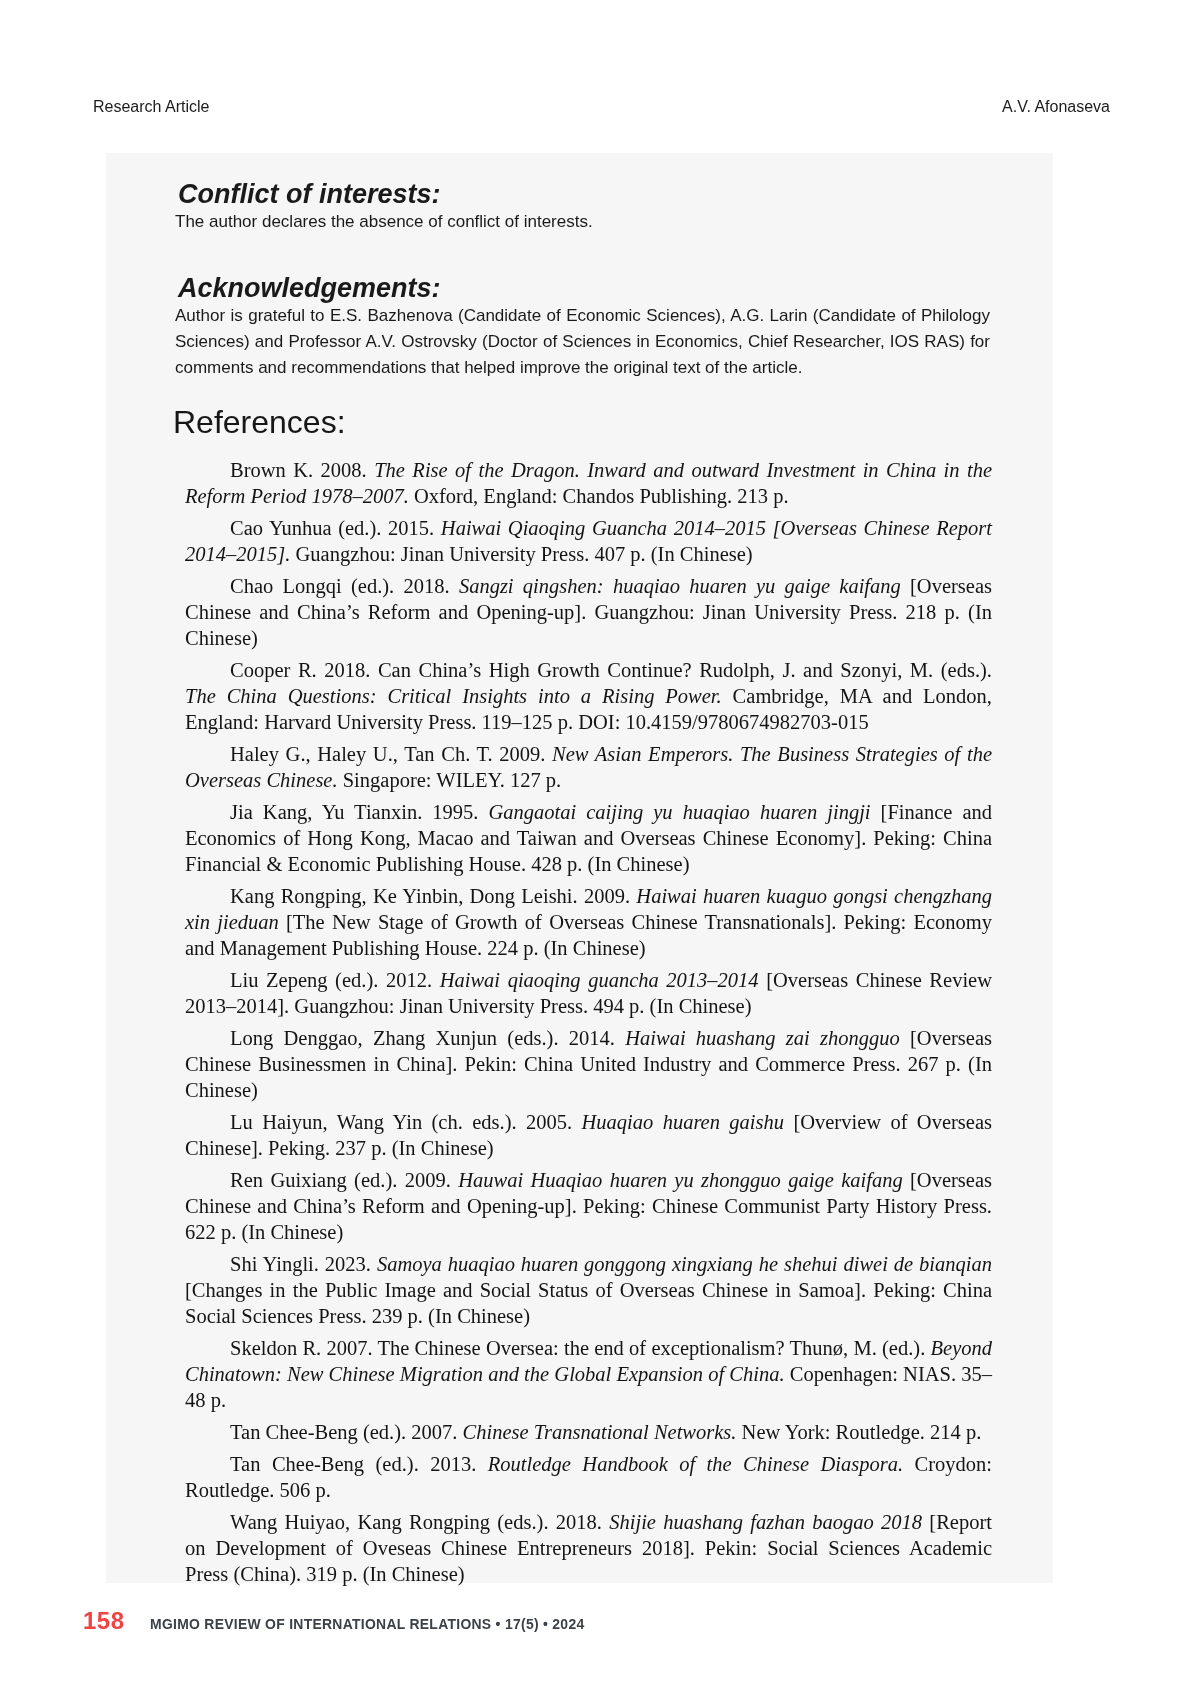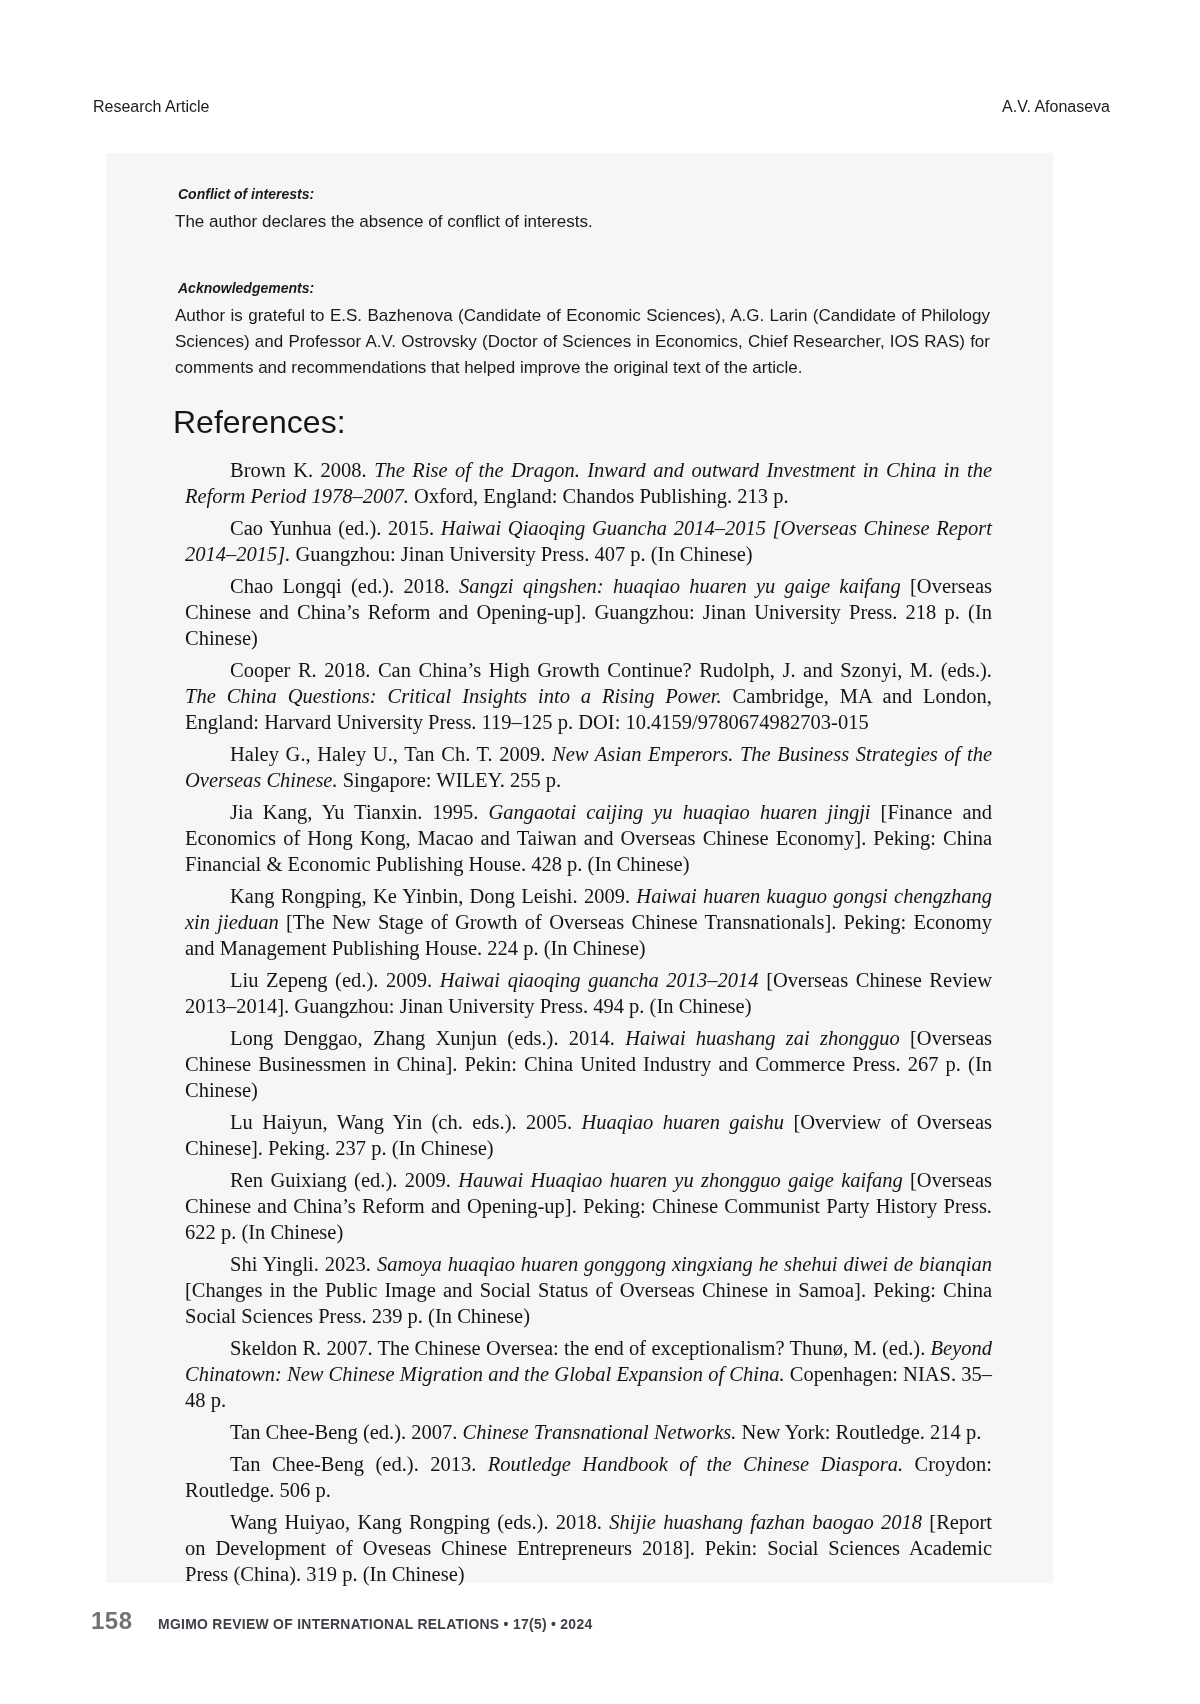--- a/index.html
+++ b/index.html
@@ -29,21 +29,21 @@
     height: 1430px;
     background: #f6f6f6;
     box-sizing: border-box;
     padding: 28px 61px 0 67px;
     color: #1a1a1a;
   }
   .sec-heading {
     font-family: "Liberation Sans", sans-serif;
     font-style: italic;
     font-weight: bold;
-    font-size: 14px;
+    font-size: 27px;
     line-height: 26px;
     margin: 0 0 0 5px;
   }
   .gap-top { margin-top: 40px; }
   .sans-body {
     font-size: 17px;
     line-height: 26px;
     margin: 2px;
     color: #1a1a1a;
   }
@@ -69,23 +69,22 @@
   .page-footer {
     position: absolute;
     top: 1607px;
     left: 83px;
     display: flex;
     align-items: baseline;
   }
   .page-number {
     font-size: 24px;
     font-weight: bold;
-    color: #737373;
+    color: #ef4444;
     letter-spacing: 0.5px;
-    margin-left: 8px;
   }
   .journal-line {
     font-size: 14.5px;
     font-weight: bold;
     color: #3c4147;
     margin-left: 25px;
     letter-spacing: 0.3px;
     transform: scaleX(0.96);
     transform-origin: left center;
     white-space: nowrap;
@@ -107,24 +106,24 @@
 
     <h3 class="sec-heading gap-top">Acknowledgements:</h3>
     <p class="sans-body justify">Author is grateful to E.S. Bazhenova (Candidate of Economic Sciences), A.G. Larin (Candidate of Philology Sciences) and Professor A.V. Ostrovsky (Doctor of Sciences in Economics, Chief Researcher, IOS RAS) for comments and recommendations that helped improve the original text of the article.</p>
 
     <h2 class="refs-heading">References:</h2>
     <div class="refs-list">
         <p><span>Brown K. 2008. </span><em>The Rise of the Dragon. Inward and outward Investment in China in the Reform Period 1978–2007.</em><span> Oxford, England: Chandos Publishing. 213 p.</span></p>
         <p><span>Cao Yunhua (ed.). 2015. </span><em>Haiwai Qiaoqing Guancha 2014–2015 [Overseas Chinese Report 2014–2015].</em><span> Guangzhou: Jinan University Press. 407 p. (In Chinese)</span></p>
         <p><span>Chao Longqi (ed.). 2018. </span><em>Sangzi qingshen: huaqiao huaren yu gaige kaifang</em><span> [Overseas Chinese and China’s Reform and Opening-up]. Guangzhou: Jinan University Press. 218 p. (In Chinese)</span></p>
         <p><span>Cooper R. 2018. Can China’s High Growth Continue? Rudolph, J. and Szonyi, M. (eds.). </span><em>The China Questions: Critical Insights into a Rising Power.</em><span> Cambridge, MA and London, England: Harvard University Press. 119–125 p. DOI: 10.4159/9780674982703-015</span></p>
-        <p><span>Haley G., Haley U., Tan Ch. T. 2009. </span><em>New Asian Emperors. The Business Strategies of the Overseas Chinese.</em><span> Singapore: WILEY. 255 p.</span></p>
+        <p><span>Haley G., Haley U., Tan Ch. T. 2009. </span><em>New Asian Emperors. The Business Strategies of the Overseas Chinese.</em><span> Singapore: WILEY. 127 p.</span></p>
         <p><span>Jia Kang, Yu Tianxin. 1995. </span><em>Gangaotai caijing yu huaqiao huaren jingji</em><span> [Finance and Economics of Hong Kong, Macao and Taiwan and Overseas Chinese Economy]. Peking: China Financial &amp; Economic Publishing House. 428 p. (In Chinese)</span></p>
         <p><span>Kang Rongping, Ke Yinbin, Dong Leishi. 2009. </span><em>Haiwai huaren kuaguo gongsi chengzhang xin jieduan</em><span> [The New Stage of Growth of Overseas Chinese Transnationals]. Peking: Economy and Management Publishing House. 224 p. (In Chinese)</span></p>
-        <p><span>Liu Zepeng (ed.). 2009. </span><em>Haiwai qiaoqing guancha 2013–2014</em><span> [Overseas Chinese Review 2013–2014]. Guangzhou: Jinan University Press. 494 p. (In Chinese)</span></p>
+        <p><span>Liu Zepeng (ed.). 2012. </span><em>Haiwai qiaoqing guancha 2013–2014</em><span> [Overseas Chinese Review 2013–2014]. Guangzhou: Jinan University Press. 494 p. (In Chinese)</span></p>
         <p><span>Long Denggao, Zhang Xunjun (eds.). 2014. </span><em>Haiwai huashang zai zhongguo</em><span> [Overseas Chinese Businessmen in China]. Pekin: China United Industry and Commerce Press. 267 p. (In Chinese)</span></p>
         <p><span>Lu Haiyun, Wang Yin (ch. eds.). 2005. </span><em>Huaqiao huaren gaishu</em><span> [Overview of Overseas Chinese]. Peking. 237 p. (In Chinese)</span></p>
         <p><span>Ren Guixiang (ed.). 2009. </span><em>Hauwai Huaqiao huaren yu zhongguo gaige kaifang</em><span> [Overseas Chinese and China’s Reform and Opening-up]. Peking: Chinese Communist Party History Press. 622 p. (In Chinese)</span></p>
         <p><span>Shi Yingli. 2023. </span><em>Samoya huaqiao huaren gonggong xingxiang he shehui diwei de bianqian</em><span> [Changes in the Public Image and Social Status of Overseas Chinese in Samoa]. Peking: China Social Sciences Press. 239 p. (In Chinese)</span></p>
         <p><span>Skeldon R. 2007. The Chinese Oversea: the end of exceptionalism? Thunø, M. (ed.). </span><em>Beyond Chinatown: New Chinese Migration and the Global Expansion of China.</em><span> Copenhagen: NIAS. 35–48 p.</span></p>
         <p><span>Tan Chee-Beng (ed.). 2007. </span><em>Chinese Transnational Networks.</em><span> New York: Routledge. 214 p.</span></p>
         <p><span>Tan Chee-Beng (ed.). 2013. </span><em>Routledge Handbook of the Chinese Diaspora.</em><span> Croydon: Routledge. 506 p.</span></p>
         <p><span>Wang Huiyao, Kang Rongping (eds.). 2018. </span><em>Shijie huashang fazhan baogao 2018</em><span> [Report on Development of Oveseas Chinese Entrepreneurs 2018]. Pekin: Social Sciences Academic Press (China). 319 p. (In Chinese)</span></p>
       </div>
   </main>

